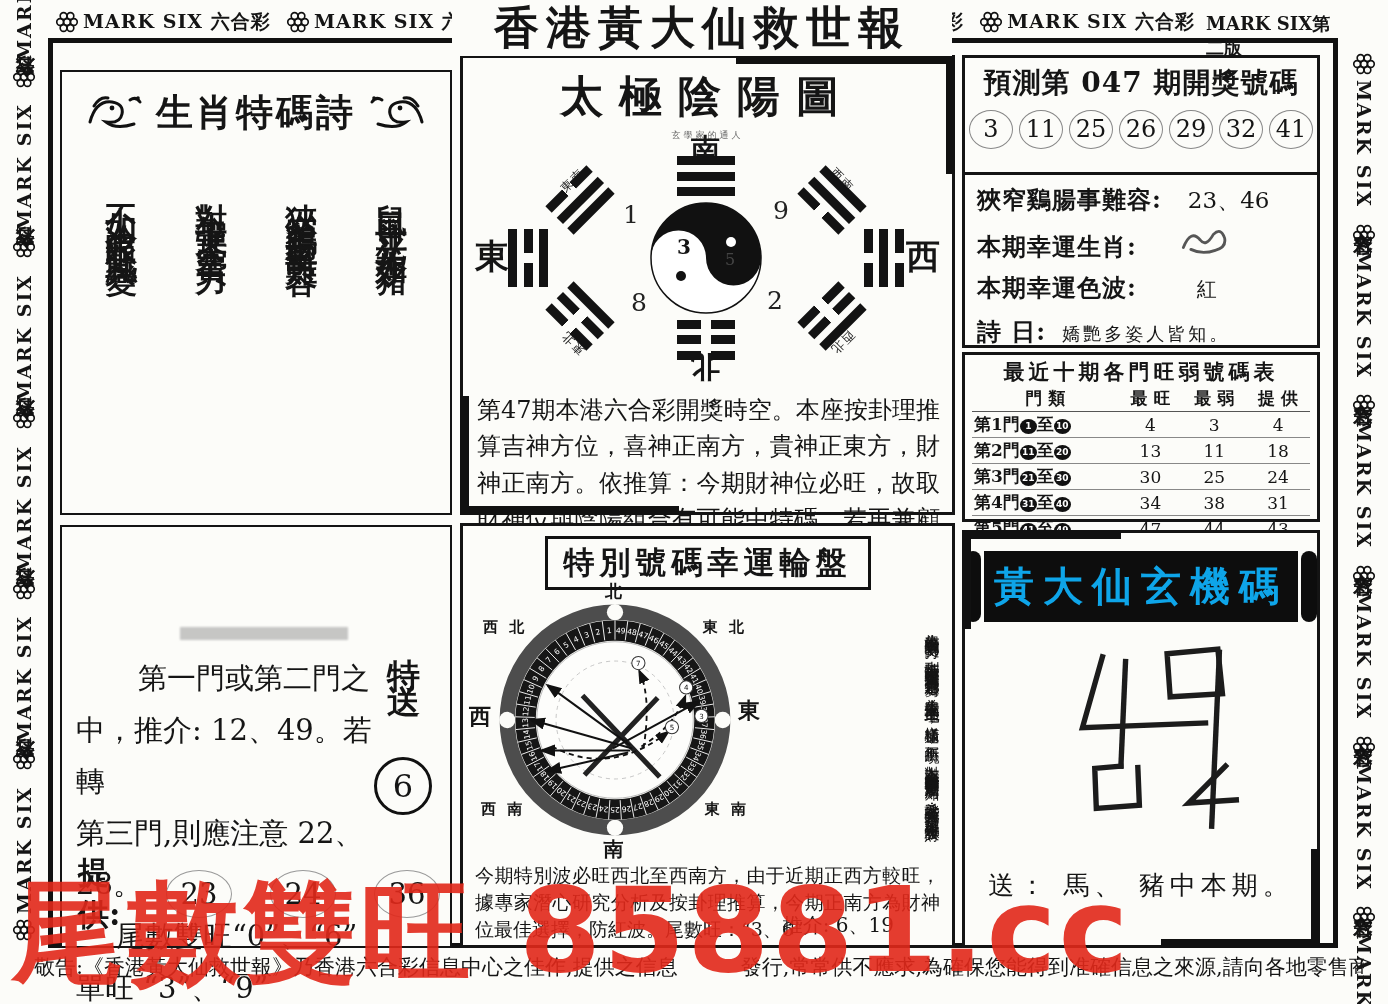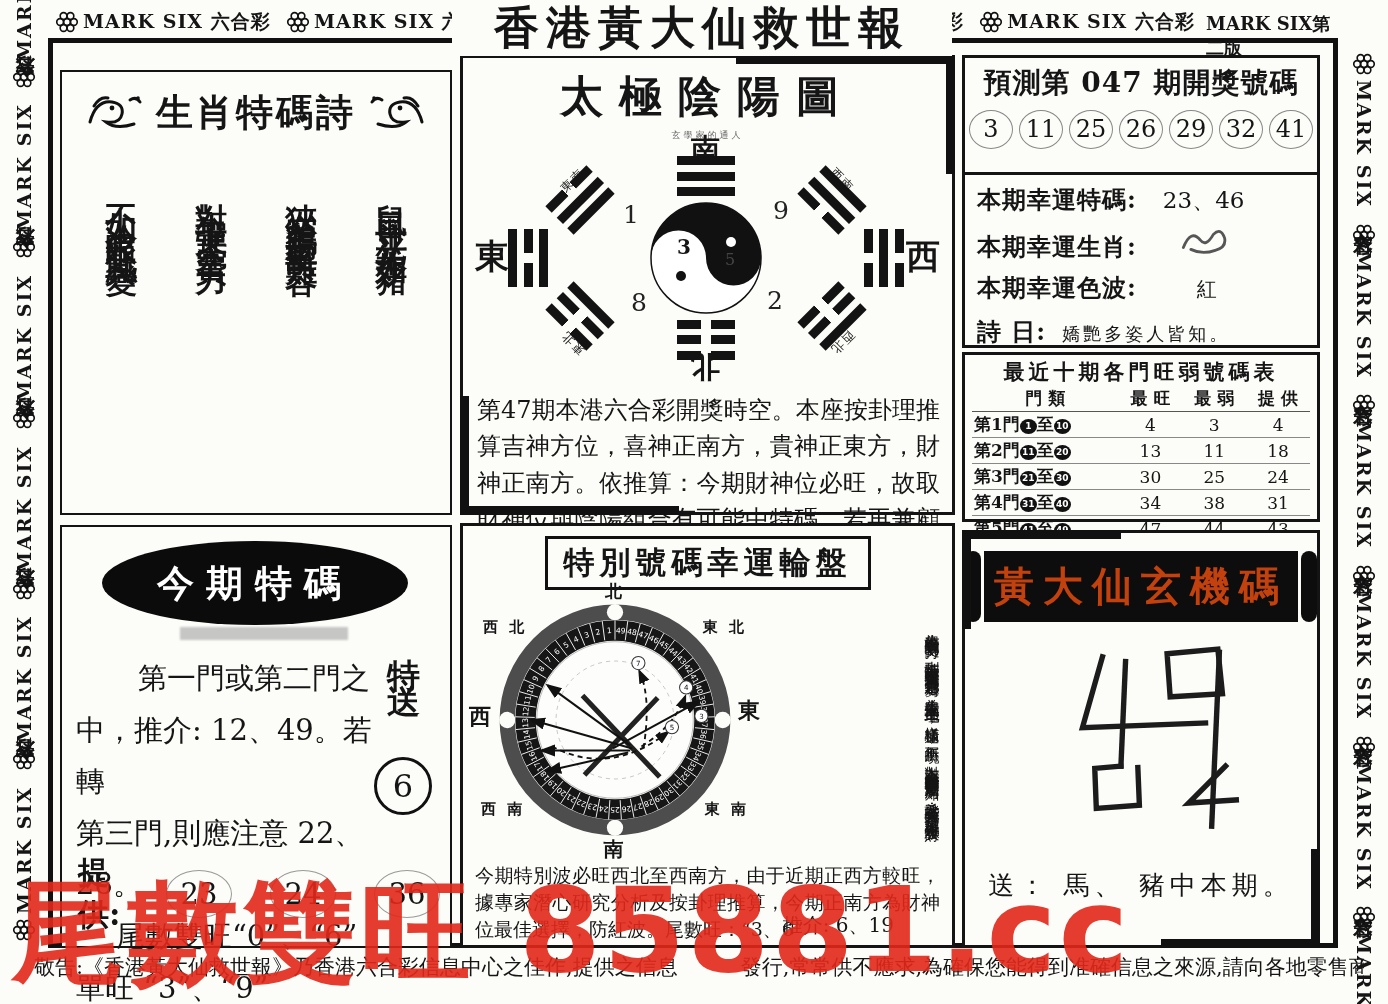--- a/index.html
+++ b/index.html
@@ -107,21 +107,21 @@
   .gate-cell{font-weight:bold;white-space:nowrap;text-align:left!important;}
   .gcirc{display:inline-block;min-width:15px;height:15px;padding:0 1px;background:#111;color:#fff;
          border-radius:50%;font-size:9px;line-height:15px;text-align:center;vertical-align:1px;
          font-family:"DejaVu Sans","Liberation Sans",sans-serif;}
 
   #mystery-box{left:962px;top:530px;width:358px;height:418px;border-width:3px;}
   #mystery-box .cnr.tl{top:-3px;left:-3px;width:150px;height:90px;border-top:9px solid #111;border-left:9px solid #111;}
   #mystery-box .cnr.br{bottom:-3px;right:-3px;width:150px;height:90px;border-bottom:9px solid #111;border-right:9px solid #111;}
   #mystery-title{margin:18px auto 0;width:fit-content;display:flex;align-items:stretch;}
   .mt-brk{width:16px;background:#0d0d0d;border-radius:10px;}
-  #mystery-title .mt-text{background:#0d0d0d;color:#c2410c;font-size:40px;font-weight:bold;
+  #mystery-title .mt-text{background:#0d0d0d;color:#0ea5e9;font-size:40px;font-weight:bold;
         letter-spacing:9px;padding:8px 10px;margin:0 3px;}
   #glyph{position:absolute;left:74px;top:110px;width:210px;height:200px;}
   #gift-line{position:absolute;left:0;right:0;bottom:42px;text-align:center;font-size:26px;letter-spacing:5px;margin-top:46px;}
 
   
   #disclaimer{position:absolute;left:34px;top:953px;width:1330px;font-size:21px;white-space:nowrap;overflow:hidden;z-index:2;}
   #watermark{position:absolute;left:12px;top:858px;z-index:40;white-space:nowrap;pointer-events:none;
              font-family:"DejaVu Sans","Liberation Sans",sans-serif;font-weight:bold;opacity:.9;}
   #wm-cn{font-size:112px;letter-spacing:4px;}
   #wm-code{font-size:118px;letter-spacing:2px;}
@@ -361,21 +361,20 @@
     </div>
     <div id="poem-cols">
         <div class="poem-col">鼠目寸光笨如豬，</div>
         <div class="poem-col">狹窄鷄腸事難容。</div>
         <div class="poem-col">對牛彈琴空費力，</div>
         <div class="poem-col">不如冷眼觀其變。</div>
       </div>
   </div>
 
   <div class="box" id="special-box">
-    <div id="sp-oval">今期特碼</div>
     <div id="sp-smudge"></div>
     <div id="sp-lines">
       <div class="sp-line sp-ind2">第一門或第二門之</div>
       <div class="sp-line">中，推介: 12、49。若轉</div>
       <div class="sp-line">第三門,則應注意 22、28。</div>
       <div class="sp-line sp-ind1">尾數雙旺“0”、“6”</div>
       <div class="sp-line">單旺 “3”、“9”</div>
     </div>
     <div id="sp-side">
       <div id="sp-side-label">特送</div>
@@ -626,21 +625,21 @@
         <span class="pred-num">25</span>
         <span class="pred-num">26</span>
         <span class="pred-num">29</span>
         <span class="pred-num">32</span>
         <span class="pred-num">41</span>
       </div>
   </div>
 
   <div class="box" id="lucky-box">
     <div class="lk-row">
-      <span class="lk-label">本期幸運特碼:</span>
+      <span class="lk-label">狹窄鷄腸事難容:</span>
       <span class="lk-val">23、46</span>
     </div>
     <div class="lk-row">
       <span class="lk-label">本期幸運生肖:</span>
       <svg id="zodiac-scribble" viewBox="0 0 56 32">
         <path d="M6,24 Q14,4 24,16 Q30,24 38,10 Q46,2 50,14 Q52,24 40,27 Q26,32 14,26" fill="none" stroke="#3a3a3a" stroke-width="3" stroke-linecap="round"></path>
       </svg>
     </div>
     <div class="lk-row">
       <span class="lk-label">本期幸運色波:</span>

